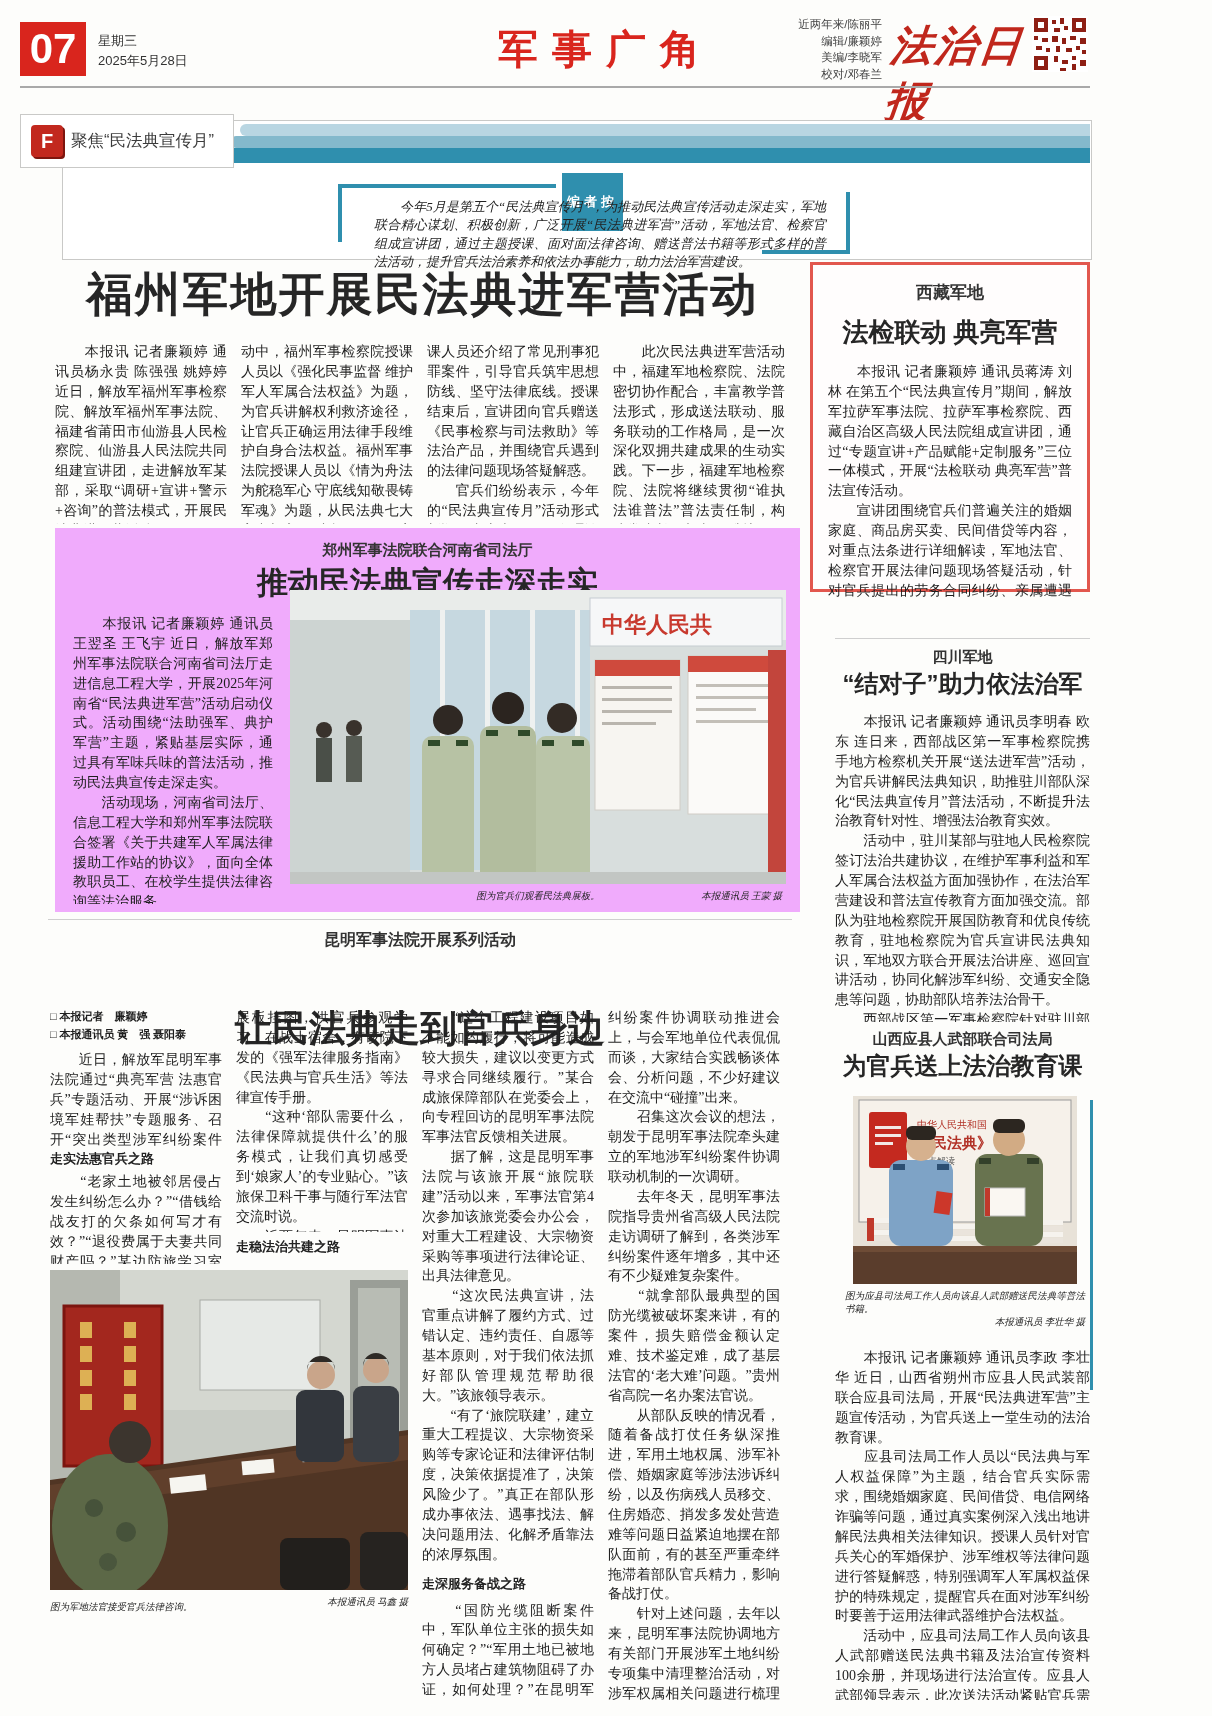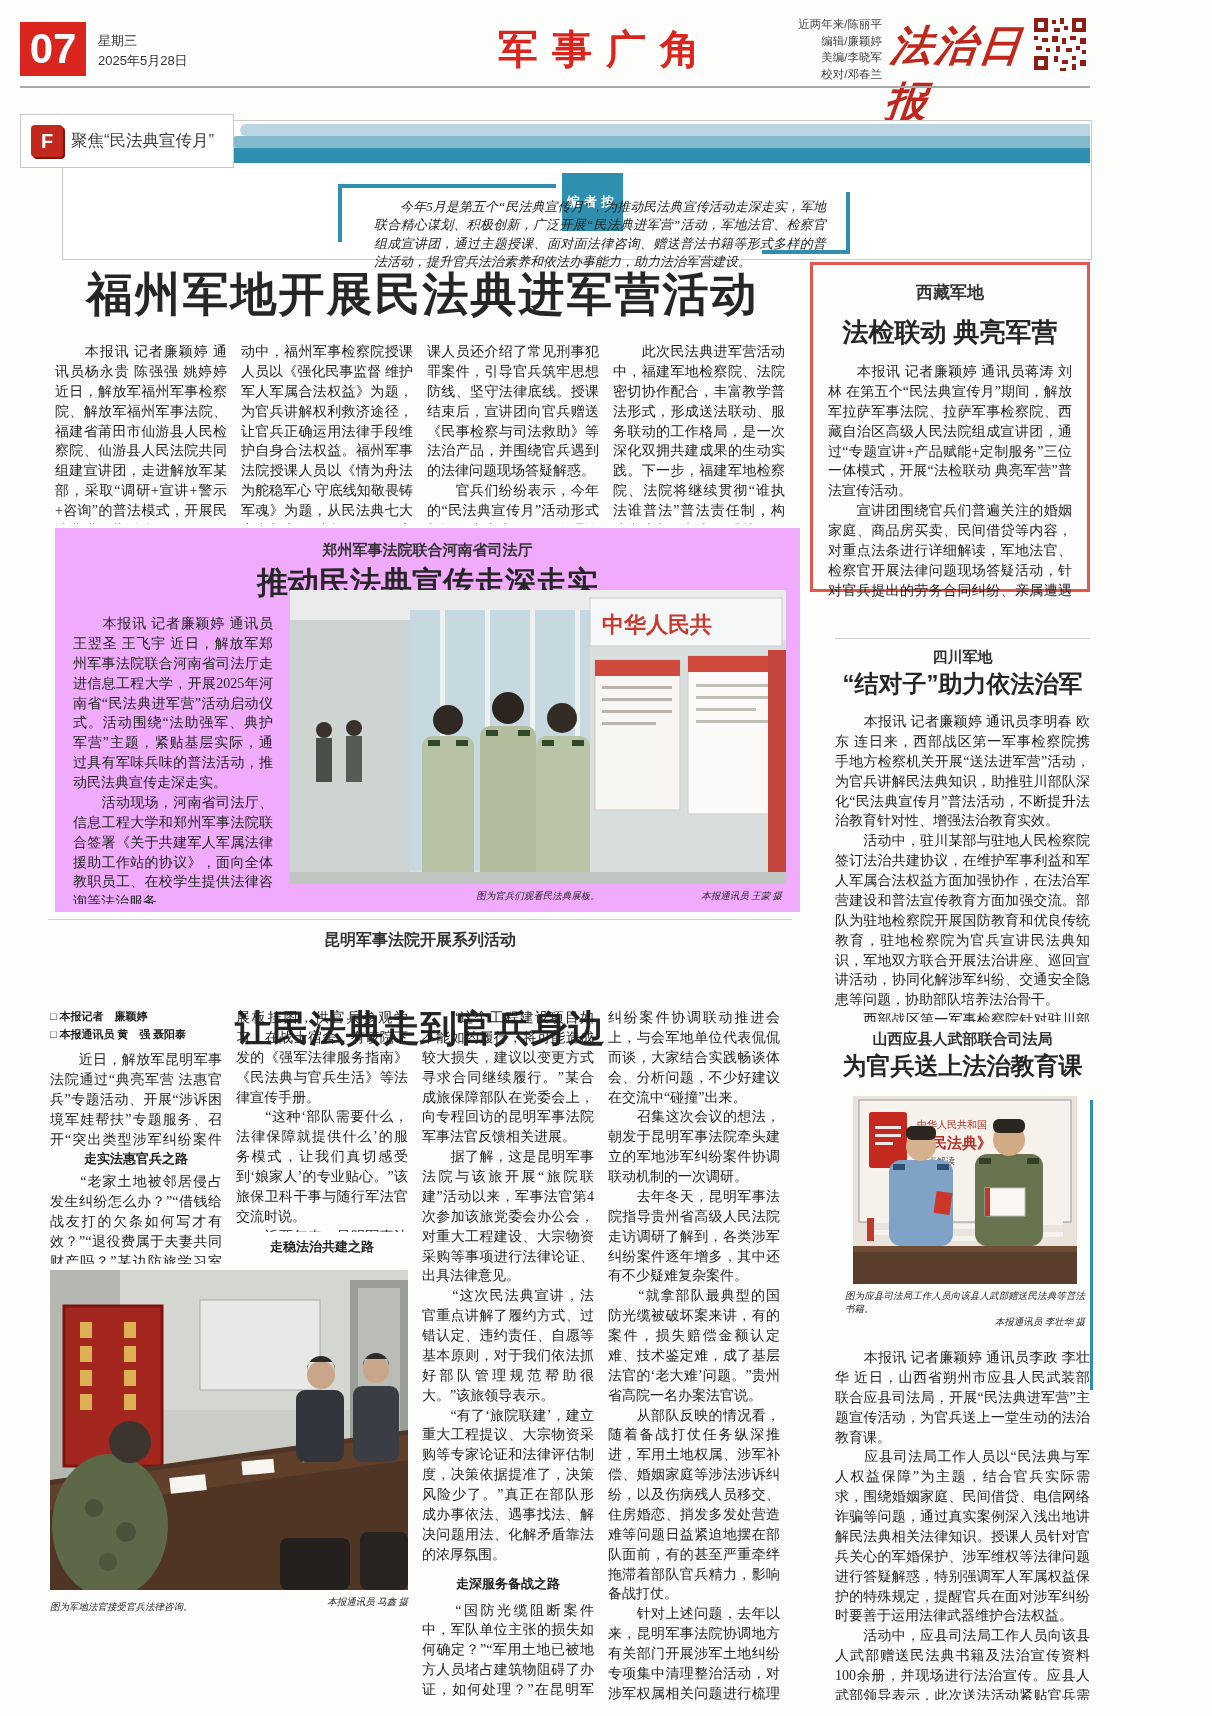--- a/index.html
+++ b/index.html
@@ -32,21 +32,21 @@
   .b3{left:222px;top:148px;width:868px;height:15px;background:#2f8fae;}
   .brk{background:#2f8fae;}
   .note-label{left:562px;top:173px;background:#2f8fae;color:#fff;font-size:13px;font-weight:bold;
           padding:20px 5px;letter-spacing:4px;font-family:"Liberation Sans",sans-serif;}
   .note-text{left:374px;top:198px;width:452px;font-size:13px;font-style:italic;line-height:1.42;
           text-align:justify;color:#222;white-space:pre-line;}
   
   .headline{font-family:"Liberation Sans",sans-serif;font-weight:bold;color:#262626;text-align:center;}
   .kicker{font-family:"Liberation Sans",sans-serif;font-weight:bold;color:#333;text-align:center;}
   .btxt{font-size:14px;line-height:1.42;text-align:justify;white-space:pre-line;color:#1e1e1e;overflow:hidden;}
-  .subhead{font-family:"Liberation Sans",sans-serif;font-weight:bold;font-size:13px;color:#222;text-align:center;}
+  .subhead{font-family:"Liberation Sans",sans-serif;font-weight:bold;font-size:13px;color:#222;text-align:left;}
   .caption{font-size:9.5px;font-style:italic;color:#222;}
   .photo{display:block;background:#ccc;}
   
   .zz-panel{left:55px;top:528px;width:745px;height:384px;background:#f0abfc;}
   
   .tb-box{left:810px;top:262px;width:280px;height:330px;border:3px solid #e2574e;background:#fffdfd;box-sizing:border-box;}
   .vline-teal{left:1090px;top:1100px;width:3px;height:290px;background:#2f8fae;}
   .divider{background:#cfcfcf;height:1px;}
 </style>
 </head>

